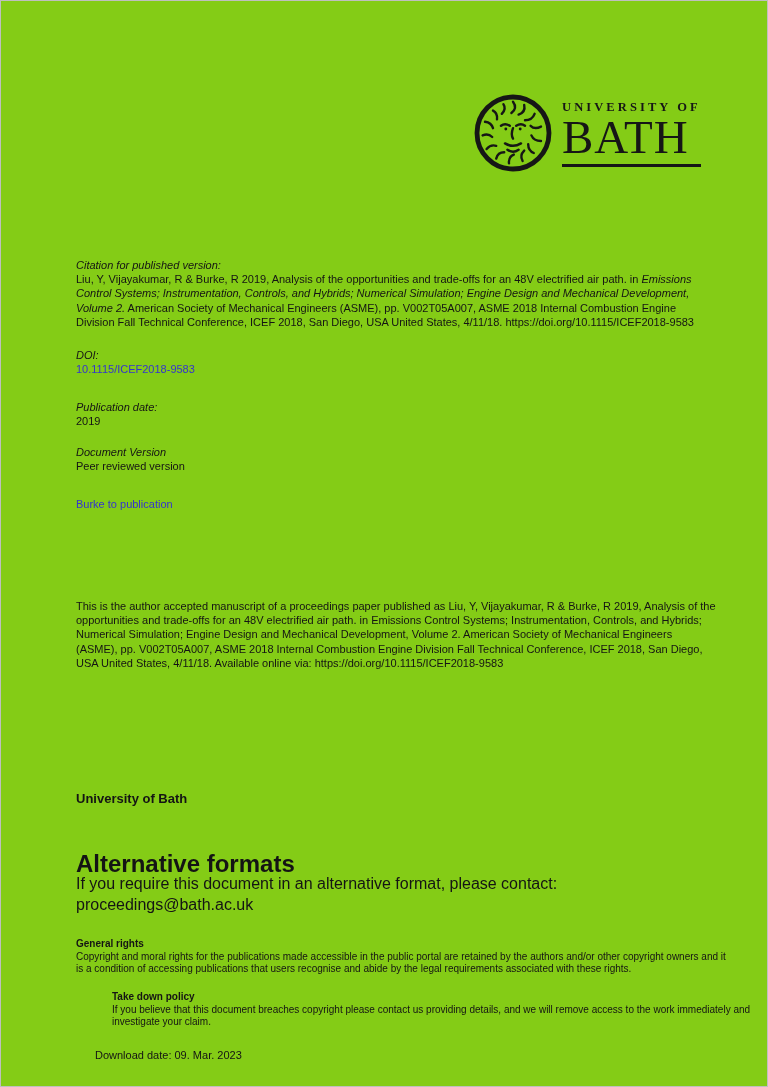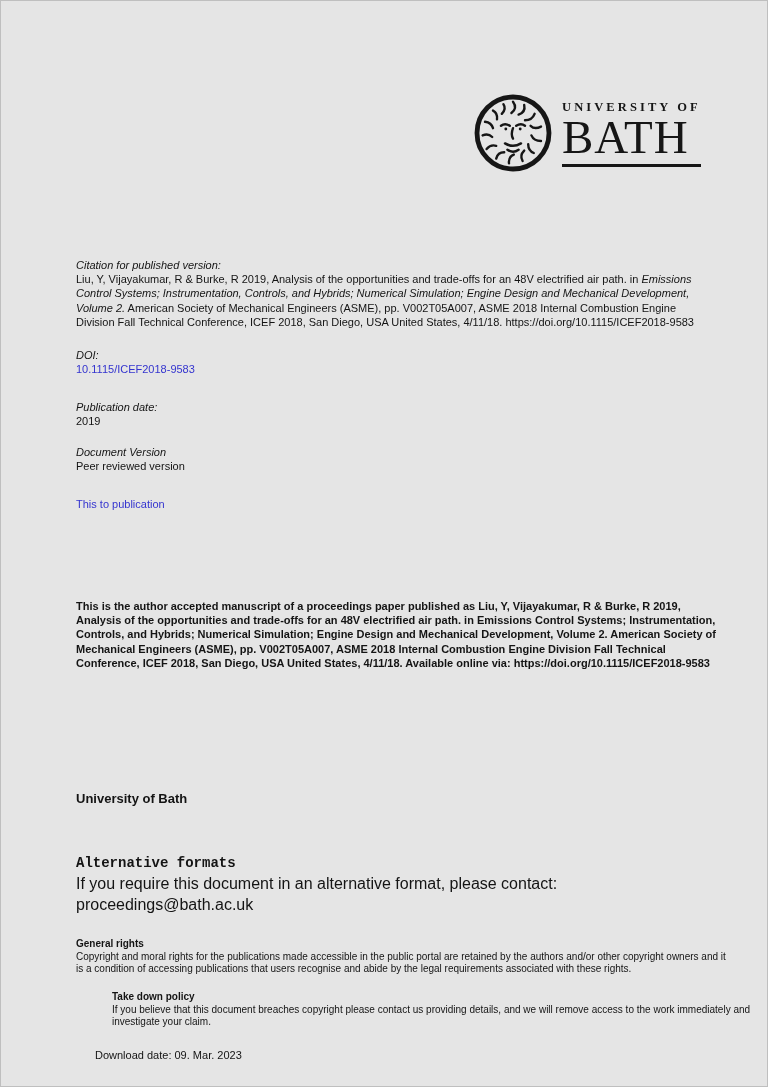--- a/index.html
+++ b/index.html
@@ -1,20 +1,20 @@
 <!DOCTYPE html>
 <html><head>
 <meta charset="utf-8">
 <style>
   html, body { margin: 0; padding: 0; background: #ffffff; }
   .page {
     position: relative;
     width: 768px;
     height: 1087px;
-    background: #e5e5e5;
+    background: #84cc16;
     border: 1px solid #bfbfbf;
     box-sizing: border-box;
     font-family: "Liberation Sans", sans-serif;
     color: #141414;
     overflow: hidden;
   }
 
   
   .logo {
     position: absolute;
@@ -55,32 +55,32 @@
   .block { position: absolute; left: 75px; }
   .body-text { font-size: 11px; line-height: 14.2px; color: #141414; }
   .it { font-style: italic; }
   .label-it { font-style: italic; font-size: 11px; line-height: 14.2px; }
 
   .citation-block { top: 257px; width: 632px; }
   .doi-block { top: 347px; width: 632px; }
   .pub-block { top: 399px; width: 632px; }
   .ver-block { top: 444px; width: 632px; }
   .linkpub-block { top: 496px; width: 632px; }
-  .note-block { top: 598px; width: 640px; font-weight: bold; }
+  .note-block { top: 598px; width: 640px; }
   .univ-block { top: 790px; width: 632px; }
   .alt-block { top: 852px; width: 640px; }
   .rights-block { top: 937px; width: 650px; }
   .takedown-block { top: 990px; width: 650px; margin-left: 36px; }
   .download-block { top: 1048px; width: 632px; padding-left: 19px; }
 
   a.link { color: #3434cf; text-decoration: none; cursor: pointer; }
 
   .univ-heading { font-weight: bold; font-size: 13px; }
 
-  .alt-heading { font-weight: bold; font-size: 14px; line-height: 21px; font-family: Liberation Mono, monospace; }
+  .alt-heading { font-weight: bold; font-size: 24px; line-height: 21px; }
   .alt-body { font-size: 16px; line-height: 20.5px; }
 
   .fine-heading { font-weight: bold; font-size: 10px; line-height: 12.5px; }
   .fine-body { font-size: 10px; line-height: 12.5px; }
 
   .download-text { font-size: 11px; }
 </style>
 </head>
 <body>
 
@@ -136,21 +136,21 @@
     <div class="label-it">Publication date:</div>
     <div class="body-text">2019</div>
   </div>
 
   <div class="block ver-block">
     <div class="label-it">Document Version</div>
     <div class="body-text">Peer reviewed version</div>
   </div>
 
   <div class="block linkpub-block body-text">
-    <a class="link">This to publication</a>
+    <a class="link">Burke to publication</a>
   </div>
 
   <div class="block note-block body-text">This is the author accepted manuscript of a proceedings paper published as Liu, Y, Vijayakumar, R &amp; Burke, R 2019, Analysis of the opportunities and trade-offs for an 48V electrified air path. in Emissions Control Systems; Instrumentation, Controls, and Hybrids; Numerical Simulation; Engine Design and Mechanical Development, Volume 2. American Society of Mechanical Engineers (ASME), pp. V002T05A007, ASME 2018 Internal Combustion Engine Division Fall Technical Conference, ICEF 2018, San Diego, USA United States, 4/11/18. Available online via: https://doi.org/10.1115/ICEF2018-9583</div>
 
   <div class="block univ-block univ-heading">University of Bath</div>
 
   <div class="block alt-block">
     <div class="alt-heading">Alternative formats</div>
     <div class="alt-body">If you require this document in an alternative format, please contact:</div>
     <div class="alt-body">proceedings@bath.ac.uk</div>

